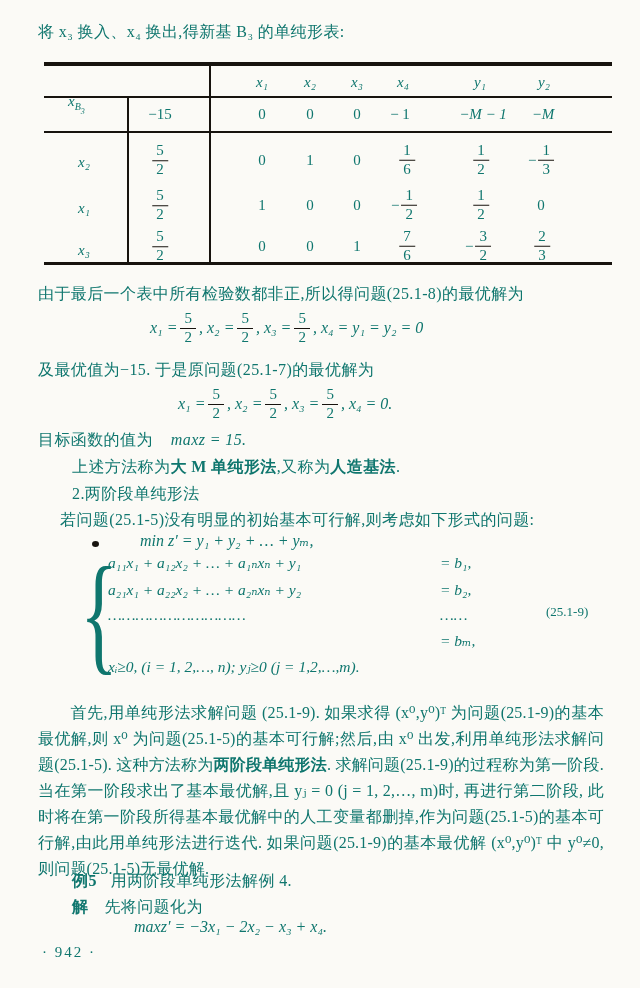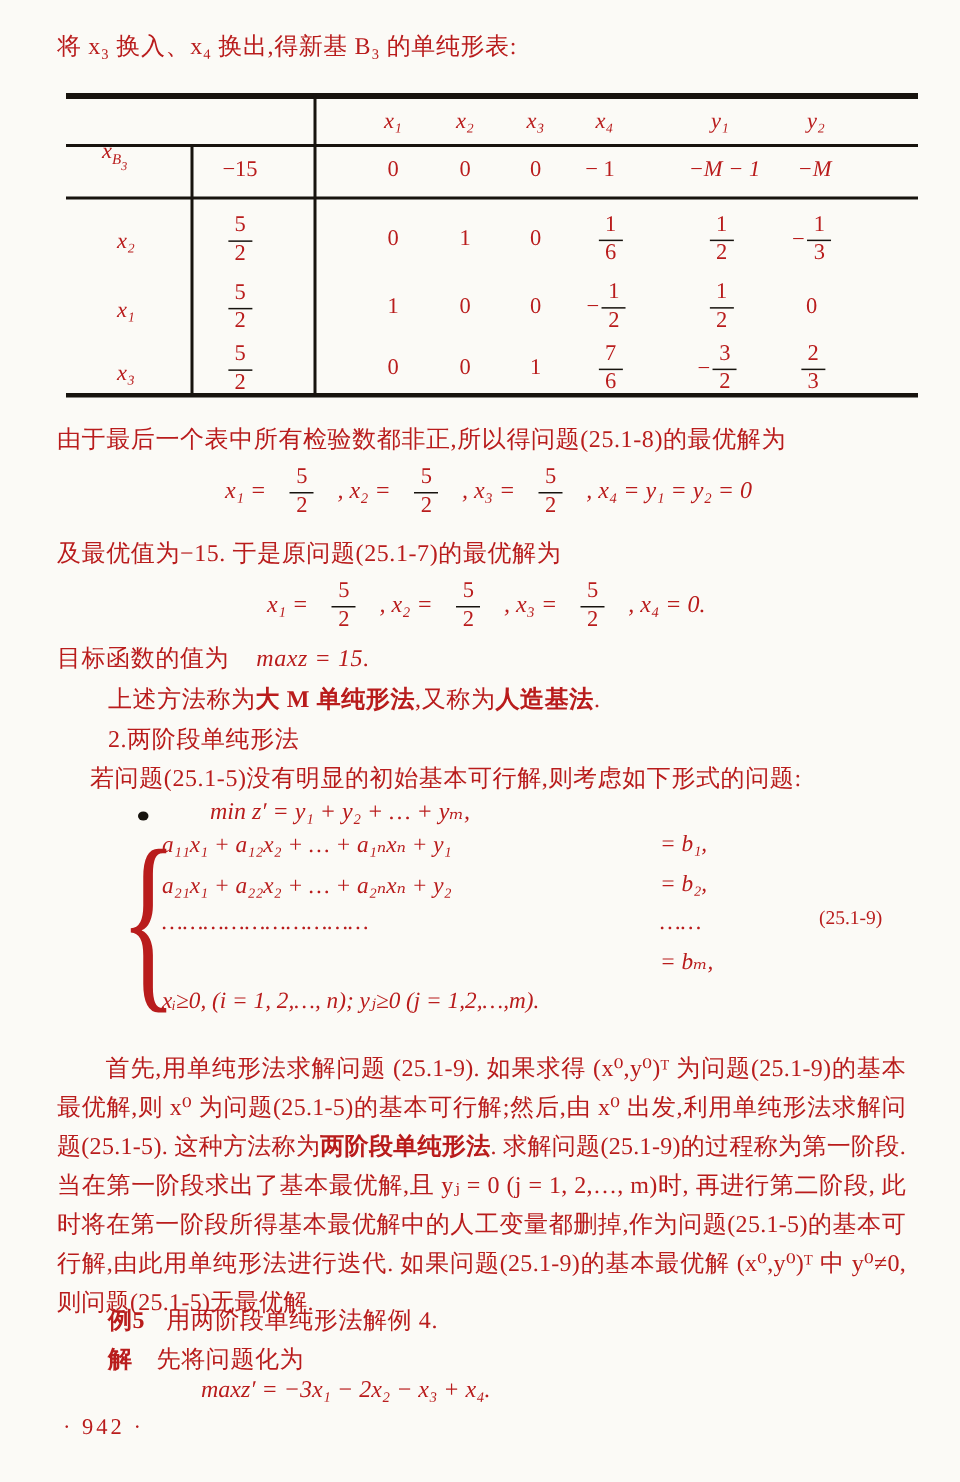--- a/index.html
+++ b/index.html
@@ -5,21 +5,21 @@
   html,body{margin:0;padding:0;}
   body{
     background:#e9e7e2;
     font-family:"Liberation Serif","DejaVu Serif","DejaVu Sans",serif;
   }
   .page{
     position:relative;
     width:640px;height:988px;
     margin:0 auto;
     background:#fbfaf6;
-    color:#b91c1c;
+    color:#0f766e;
     overflow:hidden;
   }
   .abs{position:absolute;}
   .cn{font-size:16px;letter-spacing:0.4px;line-height:1.5;}
   .math{font-style:italic;font-family:"Liberation Serif","DejaVu Serif","DejaVu Sans",serif;}
   .rm{font-style:normal;}
   .b{font-weight:700;}
   
   .hline{position:absolute;background:#17130e;}
   .vline{position:absolute;background:#17130e;}
@@ -29,21 +29,21 @@
   .rowlabel{position:absolute;transform:translate(0,-50%);font-size:15px;font-style:italic;}
   .lblsub{font-size:10px;font-style:italic;}
   .lblsub2{font-size:8px;vertical-align:-4px;font-style:italic;}
   
   .frac{display:inline-flex;align-items:center;font-style:normal;}
   .fs{margin-right:2px;font-size:15px;}
   .fstack{display:inline-flex;flex-direction:column;align-items:center;line-height:1.05;}
   .fn{font-size:15px;padding:0 4px 1px;}
   .fd{font-size:15px;border-top:1.4px solid #17130e;padding:1px 4px 0;}
   
-  .fline{position:absolute;display:flex;align-items:center;gap:16px;font-size:16px;font-style:italic;white-space:nowrap;}
+  .fline{position:absolute;display:flex;align-items:center;gap:3px;font-size:16px;font-style:italic;white-space:nowrap;}
   
   .eqsys{position:absolute;left:84px;top:552px;width:520px;height:130px;font-size:15.5px;}
   .brace{position:absolute;left:-4px;top:-4px;font-size:132px;line-height:130px;transform:scaleX(0.6);transform-origin:left center;font-weight:400;}
   .eqrow{position:absolute;left:24px;width:440px;height:26px;white-space:nowrap;}
   .eqrow .lhs{position:absolute;left:0;font-style:italic;}
   .eqrow .rhs{position:absolute;left:332px;font-style:italic;}
   .eqlabel{position:absolute;left:462px;top:52px;font-style:normal;font-size:13px;}
   
   .para{position:absolute;left:38px;top:684px;width:566px;font-size:16px;line-height:26px;letter-spacing:0.2px;text-align:justify;text-justify:inter-ideograph;}
   .para .ind{display:inline-block;width:2em;}

